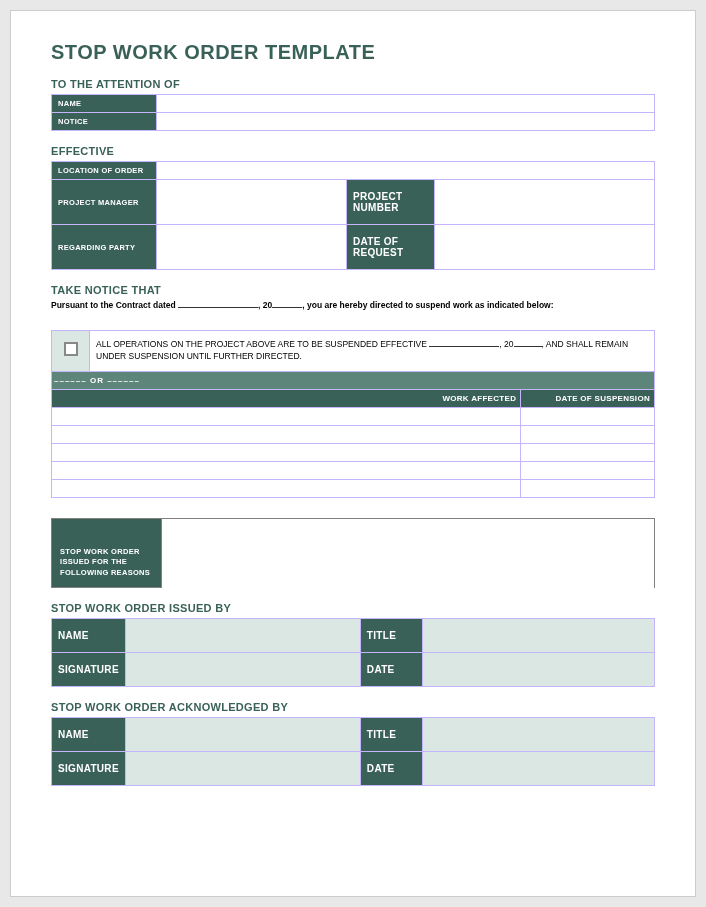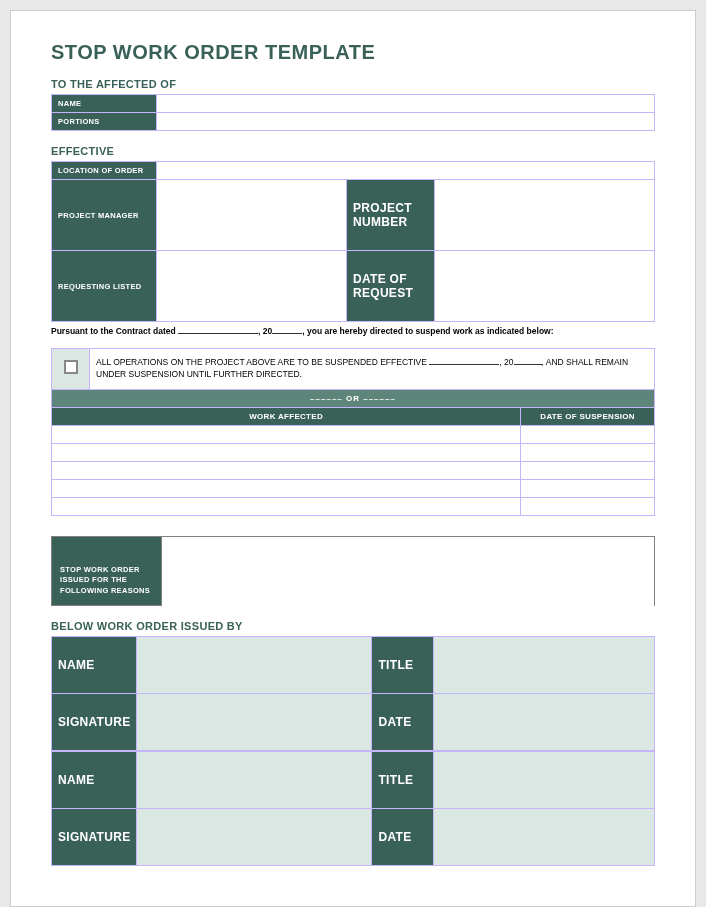--- a/index.html
+++ b/index.html
@@ -46,37 +46,37 @@
     font-weight: bold;
     padding: 3px 6px;
     width: 105px;
     font-size: 7.5px;
     letter-spacing: 0.3px;
   }
   .label-cell-sm {
     background: #3a6158;
     color: #fff;
     font-weight: bold;
-    padding: 21px 6px;
+    padding: 11px 6px;
     width: 88px;
-    font-size: 12px;
+    font-size: 10px;
     letter-spacing: 0.3px;
   }
   .value-cell {
     background: #fff;
     padding: 2px 4px;
   }
   .value-cell-shaded {
     background: #dae7e3;
     padding: 2px 4px;
   }
   .notice-text {
     font-size: 8.5px;
     font-weight: bold;
-    margin: 4px 0 12px 0;
+    margin: 4px 0 20px 0;
   }
   .blank-line {
     display: inline-block;
     border-bottom: 1px solid #333;
     width: 80px;
     height: 8px;
     vertical-align: baseline;
   }
   .blank-line-sm {
     display: inline-block;
@@ -101,33 +101,32 @@
   .checkbox {
     display: inline-block;
     width: 14px;
     height: 14px;
     background: #fff;
     border: 2px solid #888;
   }
   .or-row td {
     background: #5d857a;
     color: #fff;
-    text-align: center;
     font-weight: bold;
     font-size: 8px;
     padding: 2px;
     letter-spacing: 1px;
     border-top: none;
     border-bottom: none;
   }
   .header-row td {
     background: #3a6158;
     color: #fff;
     font-weight: bold;
-    text-align: center;
+    text-align: right;
     font-size: 8px;
     padding: 4px;
     letter-spacing: 0.3px;
   }
   .blank-row td {
     height: 18px;
     background: #fff;
   }
   .reasons-box {
     margin-top: 20px;
@@ -158,56 +157,57 @@
   .opt-text .bl { display:inline-block; border-bottom:1px solid #333; width:70px; height:8px; }
   .opt-text .bls { display:inline-block; border-bottom:1px solid #333; width:28px; height:8px; }
 </style>
 </head>
 <body>
 
 <div class="page">
 
   <div class="main-title">STOP WORK ORDER TEMPLATE</div>
 
-  <div class="section-title">TO THE AFFECTED OF</div>
+  <div class="section-title">TO THE ATTENTION OF</div>
   <table>
     <tbody>
         <tr>
       <td class="label-cell">NAME</td>
       <td class="value-cell"></td>
     </tr>
     <tr>
-      <td class="label-cell">PORTIONS</td>
+      <td class="label-cell">NOTICE</td>
       <td class="value-cell"></td>
     </tr>
   </tbody>
     </table>
 
   <div class="section-title">EFFECTIVE</div>
   <table>
     <tbody>
     <tr>
       <td class="label-cell">LOCATION OF ORDER</td>
       <td class="value-cell" colspan="3"></td>
     </tr>
     <tr>
       <td class="label-cell">PROJECT MANAGER</td>
       <td class="value-cell" style="width:190px"></td>
       <td class="label-cell-sm">PROJECT NUMBER</td>
       <td class="value-cell"></td>
     </tr>
     <tr>
-      <td class="label-cell">REQUESTING LISTED</td>
+      <td class="label-cell">REGARDING PARTY</td>
       <td class="value-cell"></td>
       <td class="label-cell-sm">DATE OF REQUEST</td>
       <td class="value-cell"></td>
     </tr>
   </tbody>
     </table>
 
+  <div class="section-title">TAKE NOTICE THAT</div>
   <div class="notice-text">
     <span>Pursuant to the Contract dated </span><span class="blank-line"></span><span>, 20</span><span class="blank-line-sm"></span><span>, you are hereby directed to suspend work as indicated below:</span>
   </div>
 
   <table>
     <tbody>
         <tr class="option-row">
       <td class="checkbox-cell">
         <span class="checkbox"></span>
       </td>
@@ -243,38 +243,39 @@
           <td></td>
         </tr>
   </tbody>
     </table>
 
   <div class="reasons-box">
     <div class="reasons-label">STOP WORK ORDER ISSUED FOR THE FOLLOWING REASONS</div>
     <div class="reasons-input"></div>
   </div>
 
-  <div class="section-title">BELOW WORK ORDER ISSUED BY</div>
+  <div class="section-title">STOP WORK ORDER ISSUED BY</div>
   <table class="sig-table">
     <tbody>
         <tr>
       <td class="label-cell-sm">NAME</td>
       <td class="value-cell-shaded" style="width:235px"></td>
       <td class="label-cell-sm">TITLE</td>
       <td class="value-cell-shaded"></td>
     </tr>
     <tr>
       <td class="label-cell-sm">SIGNATURE</td>
       <td class="value-cell-shaded"></td>
       <td class="label-cell-sm">DATE</td>
       <td class="value-cell-shaded"></td>
     </tr>
   </tbody>
     </table>
 
+  <div class="section-title">STOP WORK ORDER ACKNOWLEDGED BY</div>
   <table class="sig-table">
     <tbody>
         <tr>
       <td class="label-cell-sm">NAME</td>
       <td class="value-cell-shaded" style="width:235px"></td>
       <td class="label-cell-sm">TITLE</td>
       <td class="value-cell-shaded"></td>
     </tr>
     <tr>
       <td class="label-cell-sm">SIGNATURE</td>

